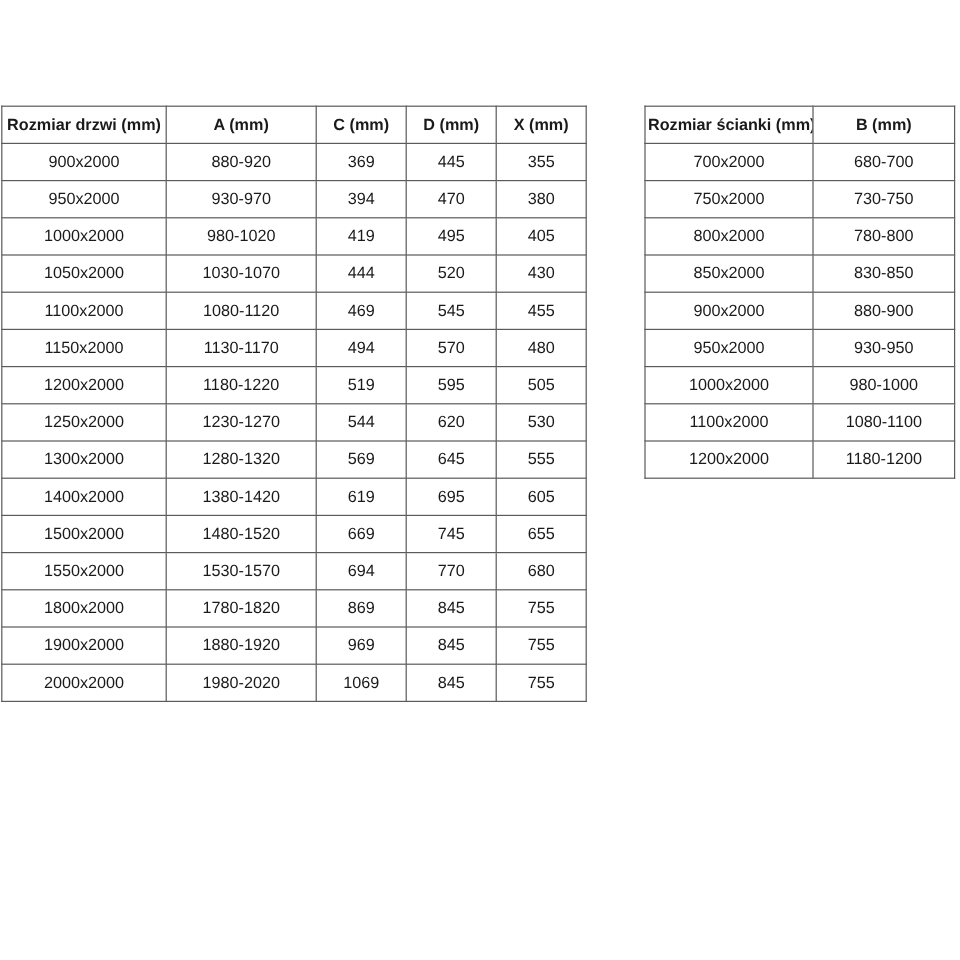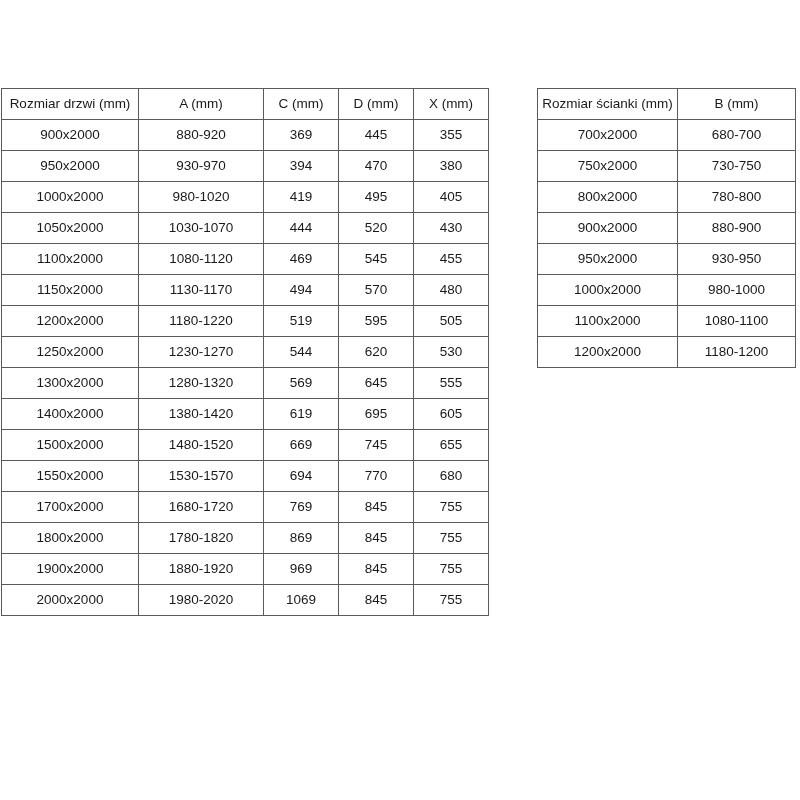--- a/index.html
+++ b/index.html
@@ -30,21 +30,21 @@
     text-align: center;
     vertical-align: middle;
     height: 30px;
     padding: 0 2px;
     font-size: 13.5px;
     line-height: 1;
     overflow: hidden;
     white-space: nowrap;
   }
   table.spec th {
-    font-weight: 400;
+    font-weight: 700;
   }
   table.spec td {
     font-weight: 400;
   }
   #door-table {
     left: 1px;
     width: 487px;
   }
   #wall-table {
     left: 537px;
@@ -151,27 +151,20 @@
           <td>655</td>
         </tr>
         <tr>
           <td>1550x2000</td>
           <td>1530-1570</td>
           <td>694</td>
           <td>770</td>
           <td>680</td>
         </tr>
         <tr>
-          <td>1700x2000</td>
-          <td>1680-1720</td>
-          <td>769</td>
-          <td>845</td>
-          <td>755</td>
-        </tr>
-        <tr>
           <td>1800x2000</td>
           <td>1780-1820</td>
           <td>869</td>
           <td>845</td>
           <td>755</td>
         </tr>
         <tr>
           <td>1900x2000</td>
           <td>1880-1920</td>
           <td>969</td>
@@ -206,20 +199,24 @@
         </tr>
         <tr>
           <td>750x2000</td>
           <td>730-750</td>
         </tr>
         <tr>
           <td>800x2000</td>
           <td>780-800</td>
         </tr>
         <tr>
+          <td>850x2000</td>
+          <td>830-850</td>
+        </tr>
+        <tr>
           <td>900x2000</td>
           <td>880-900</td>
         </tr>
         <tr>
           <td>950x2000</td>
           <td>930-950</td>
         </tr>
         <tr>
           <td>1000x2000</td>
           <td>980-1000</td>

